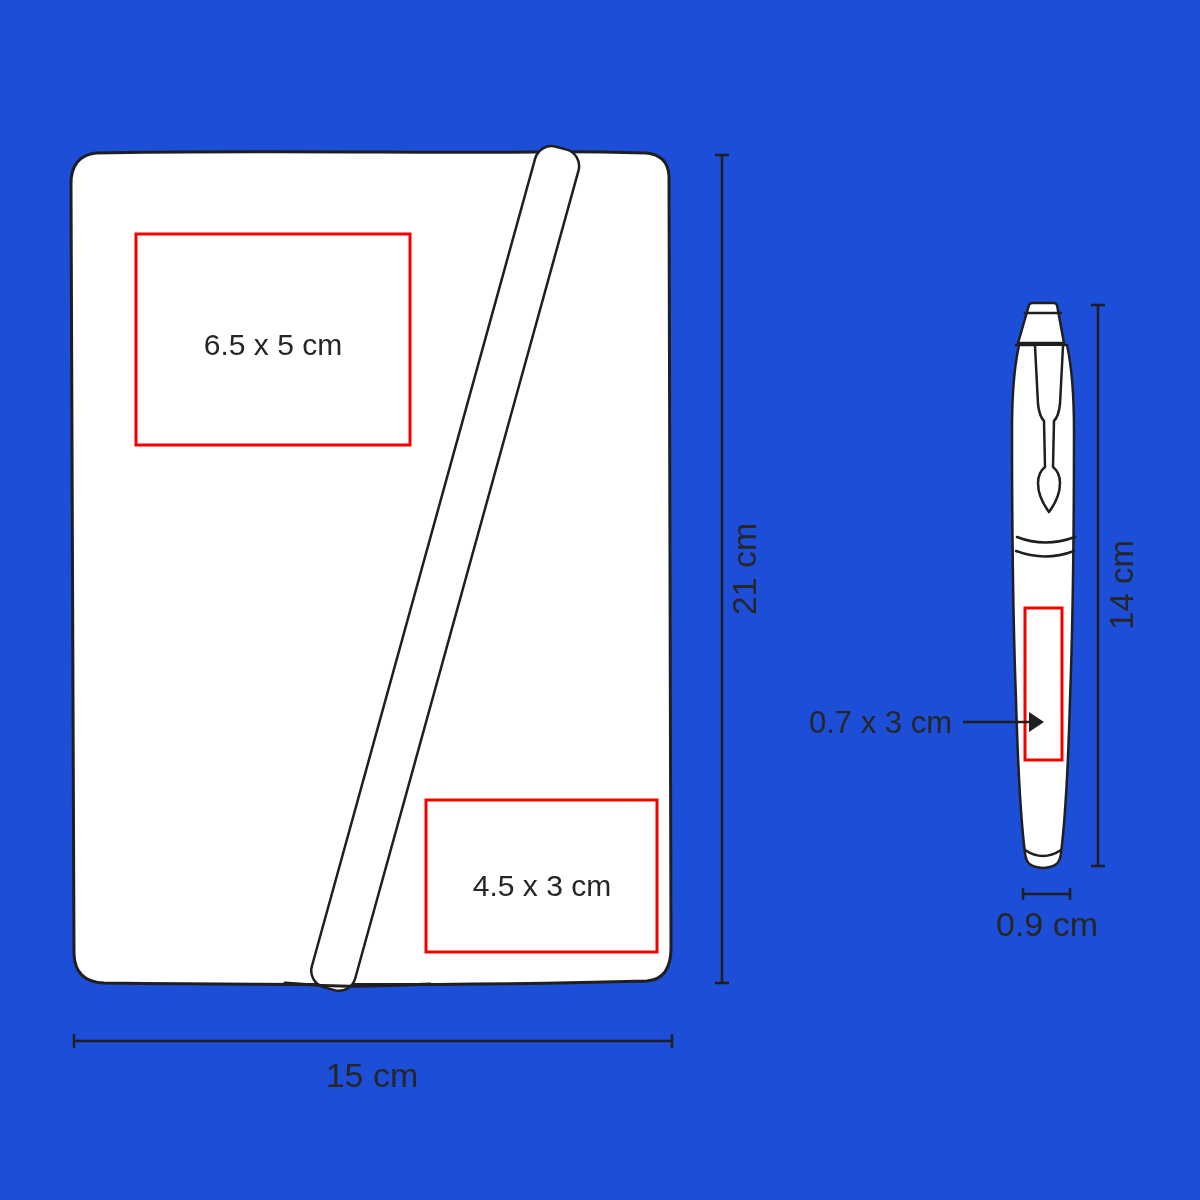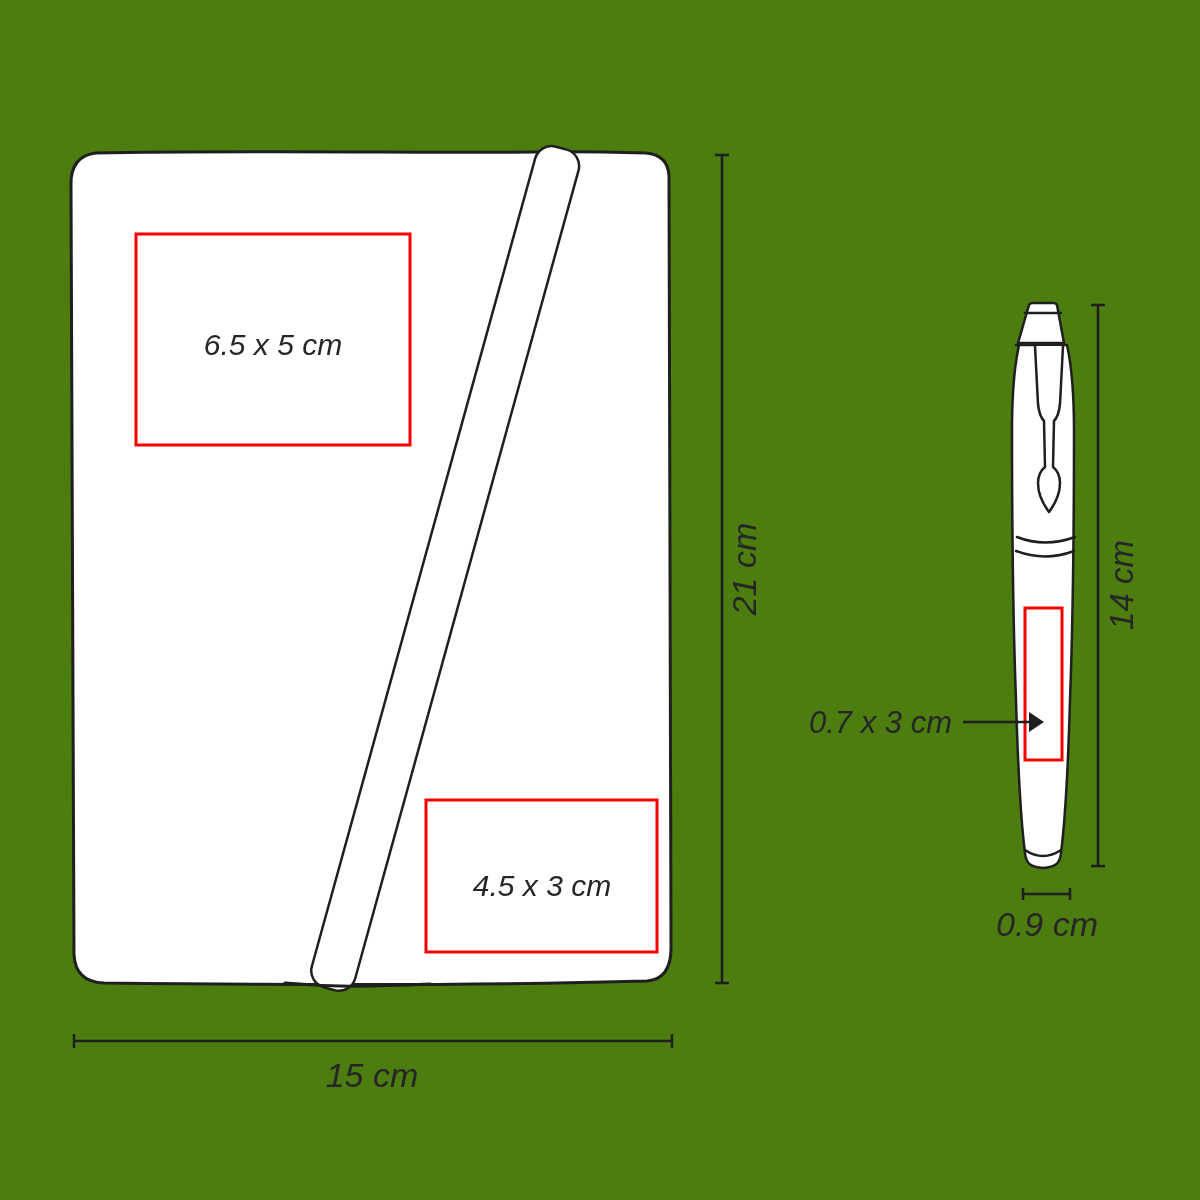--- a/index.html
+++ b/index.html
@@ -4,24 +4,23 @@
 <style>
   html, body {
     margin: 0;
     padding: 0;
     background: #ffffff;
   }
   .canvas {
     position: relative;
     width: 1200px;
     height: 1200px;
-    background: #4d7c0f;
+    background: #1d4ed8;
     overflow: hidden;
     font-family: "Liberation Sans", sans-serif;
-    font-style: italic;
   }
   svg text {
     font-family: "Liberation Sans", sans-serif;
     fill: #262626;
   }
   .ink {
     stroke: #1f1f1f;
     fill: none;
     stroke-width: 3;
     stroke-linecap: round;

